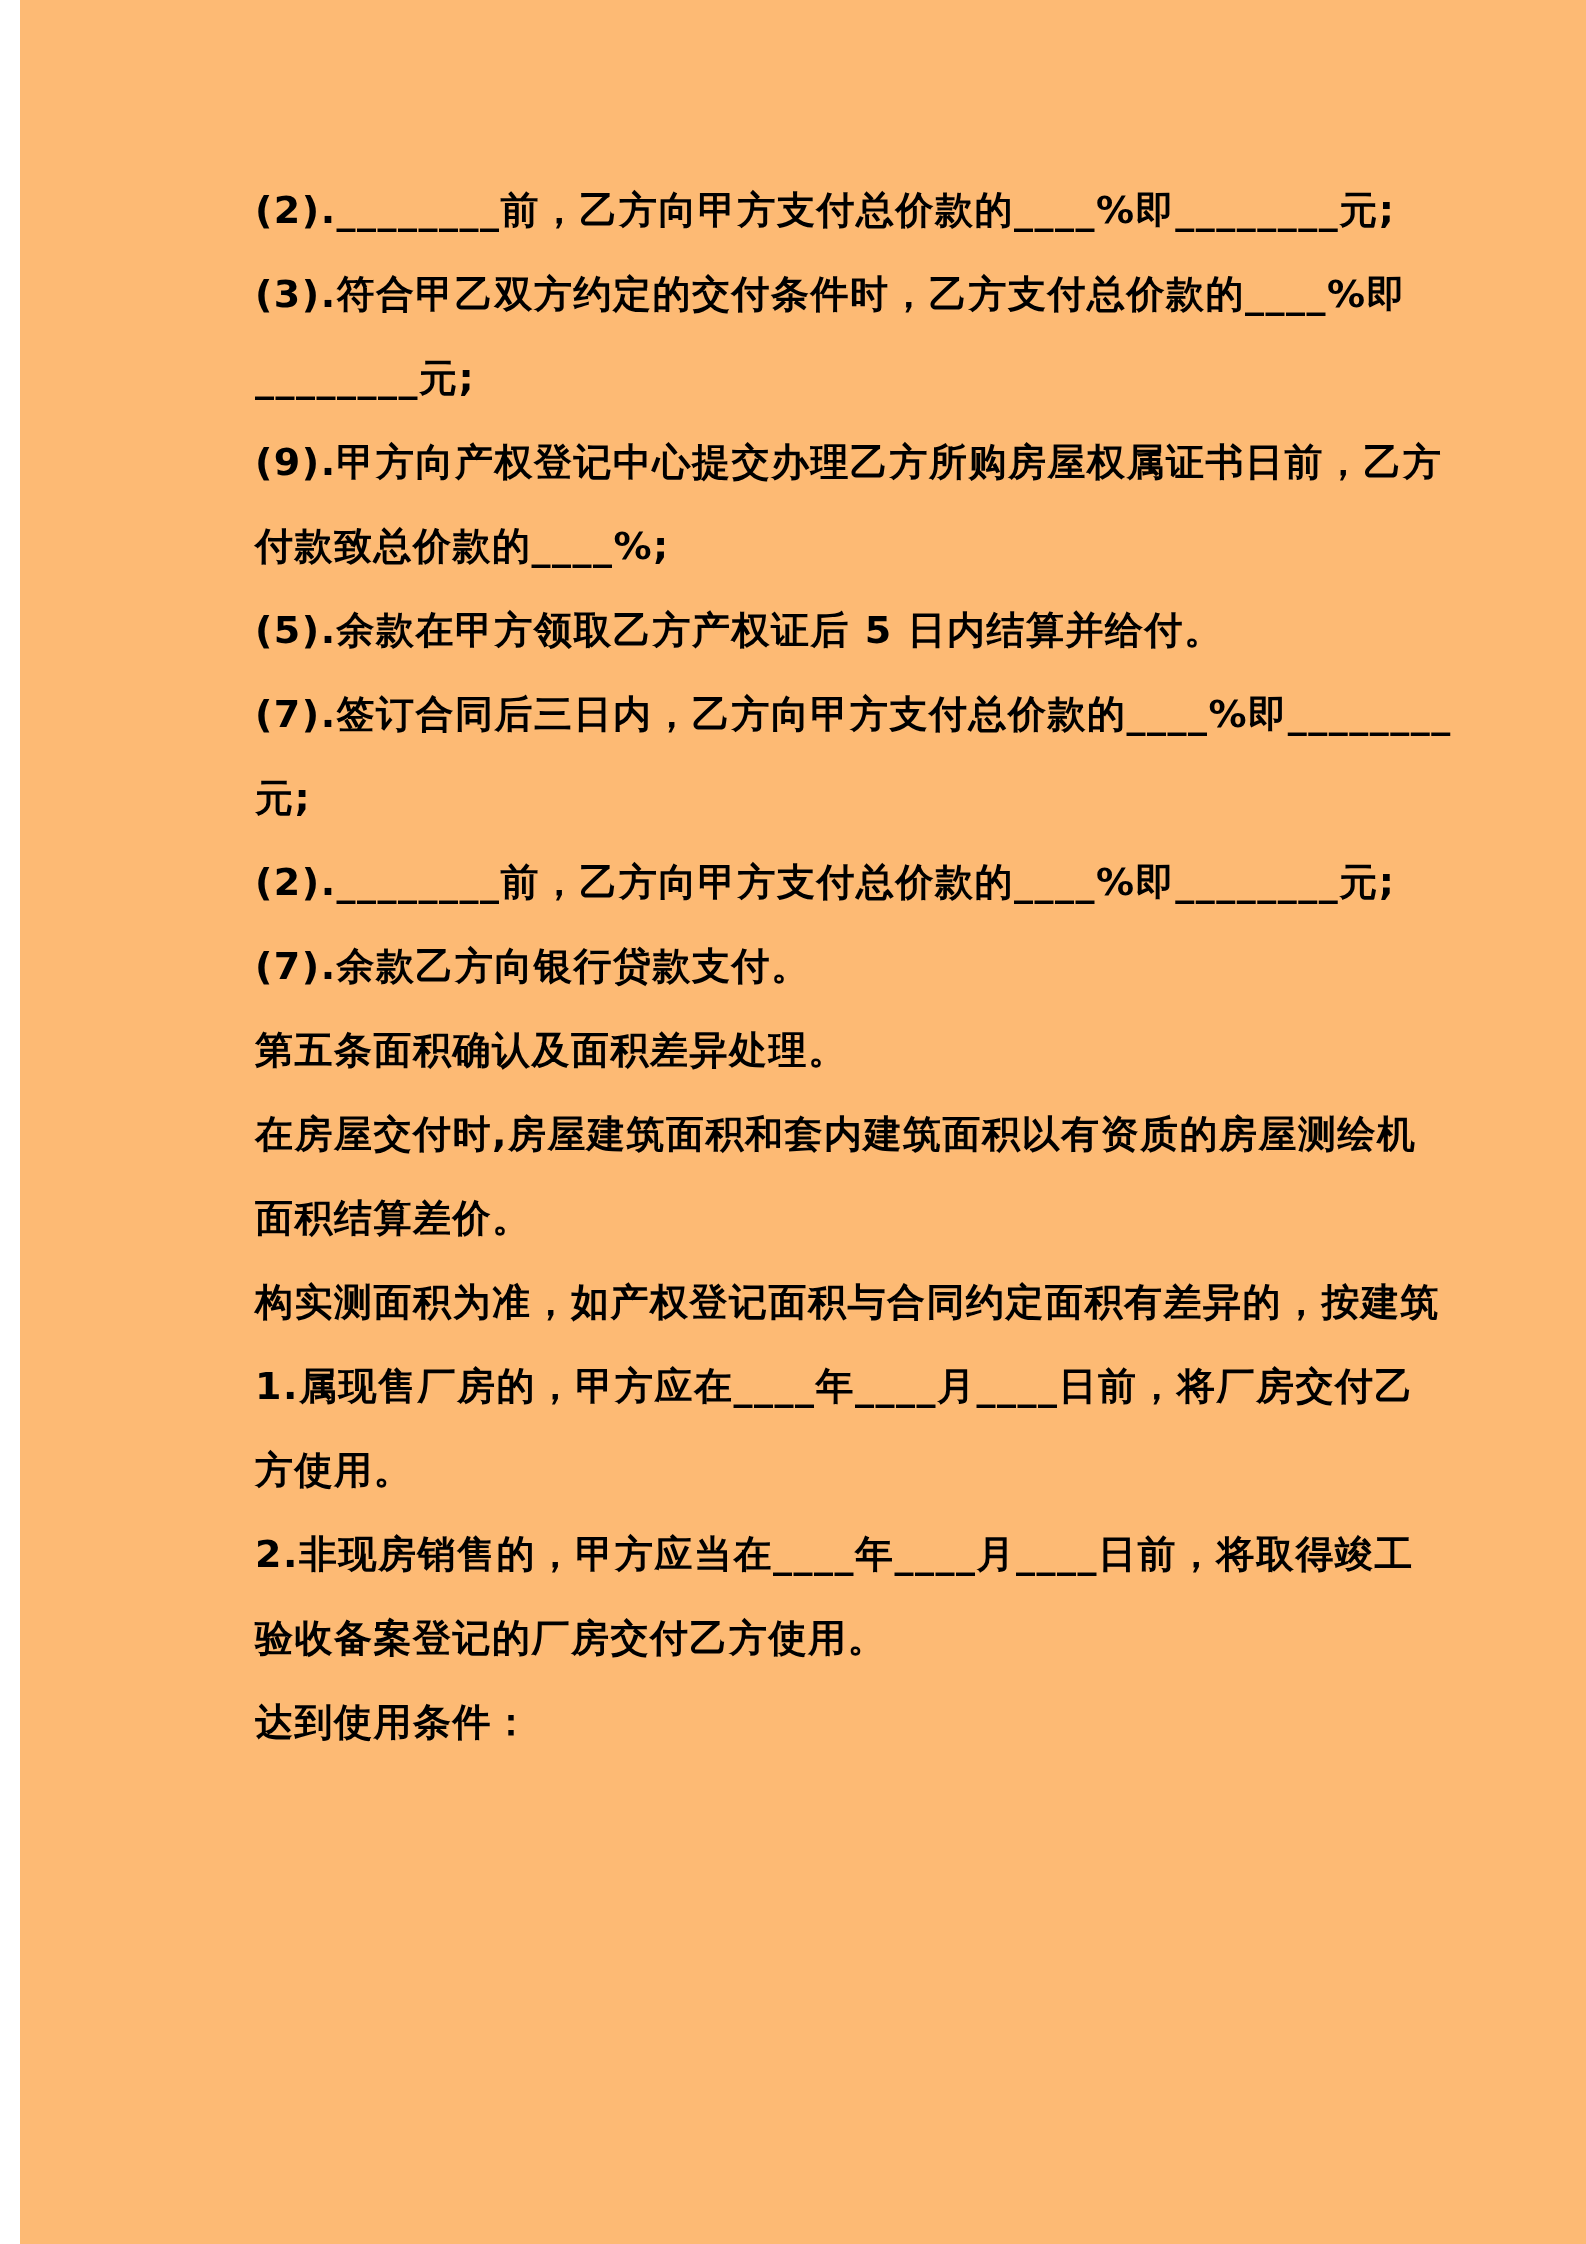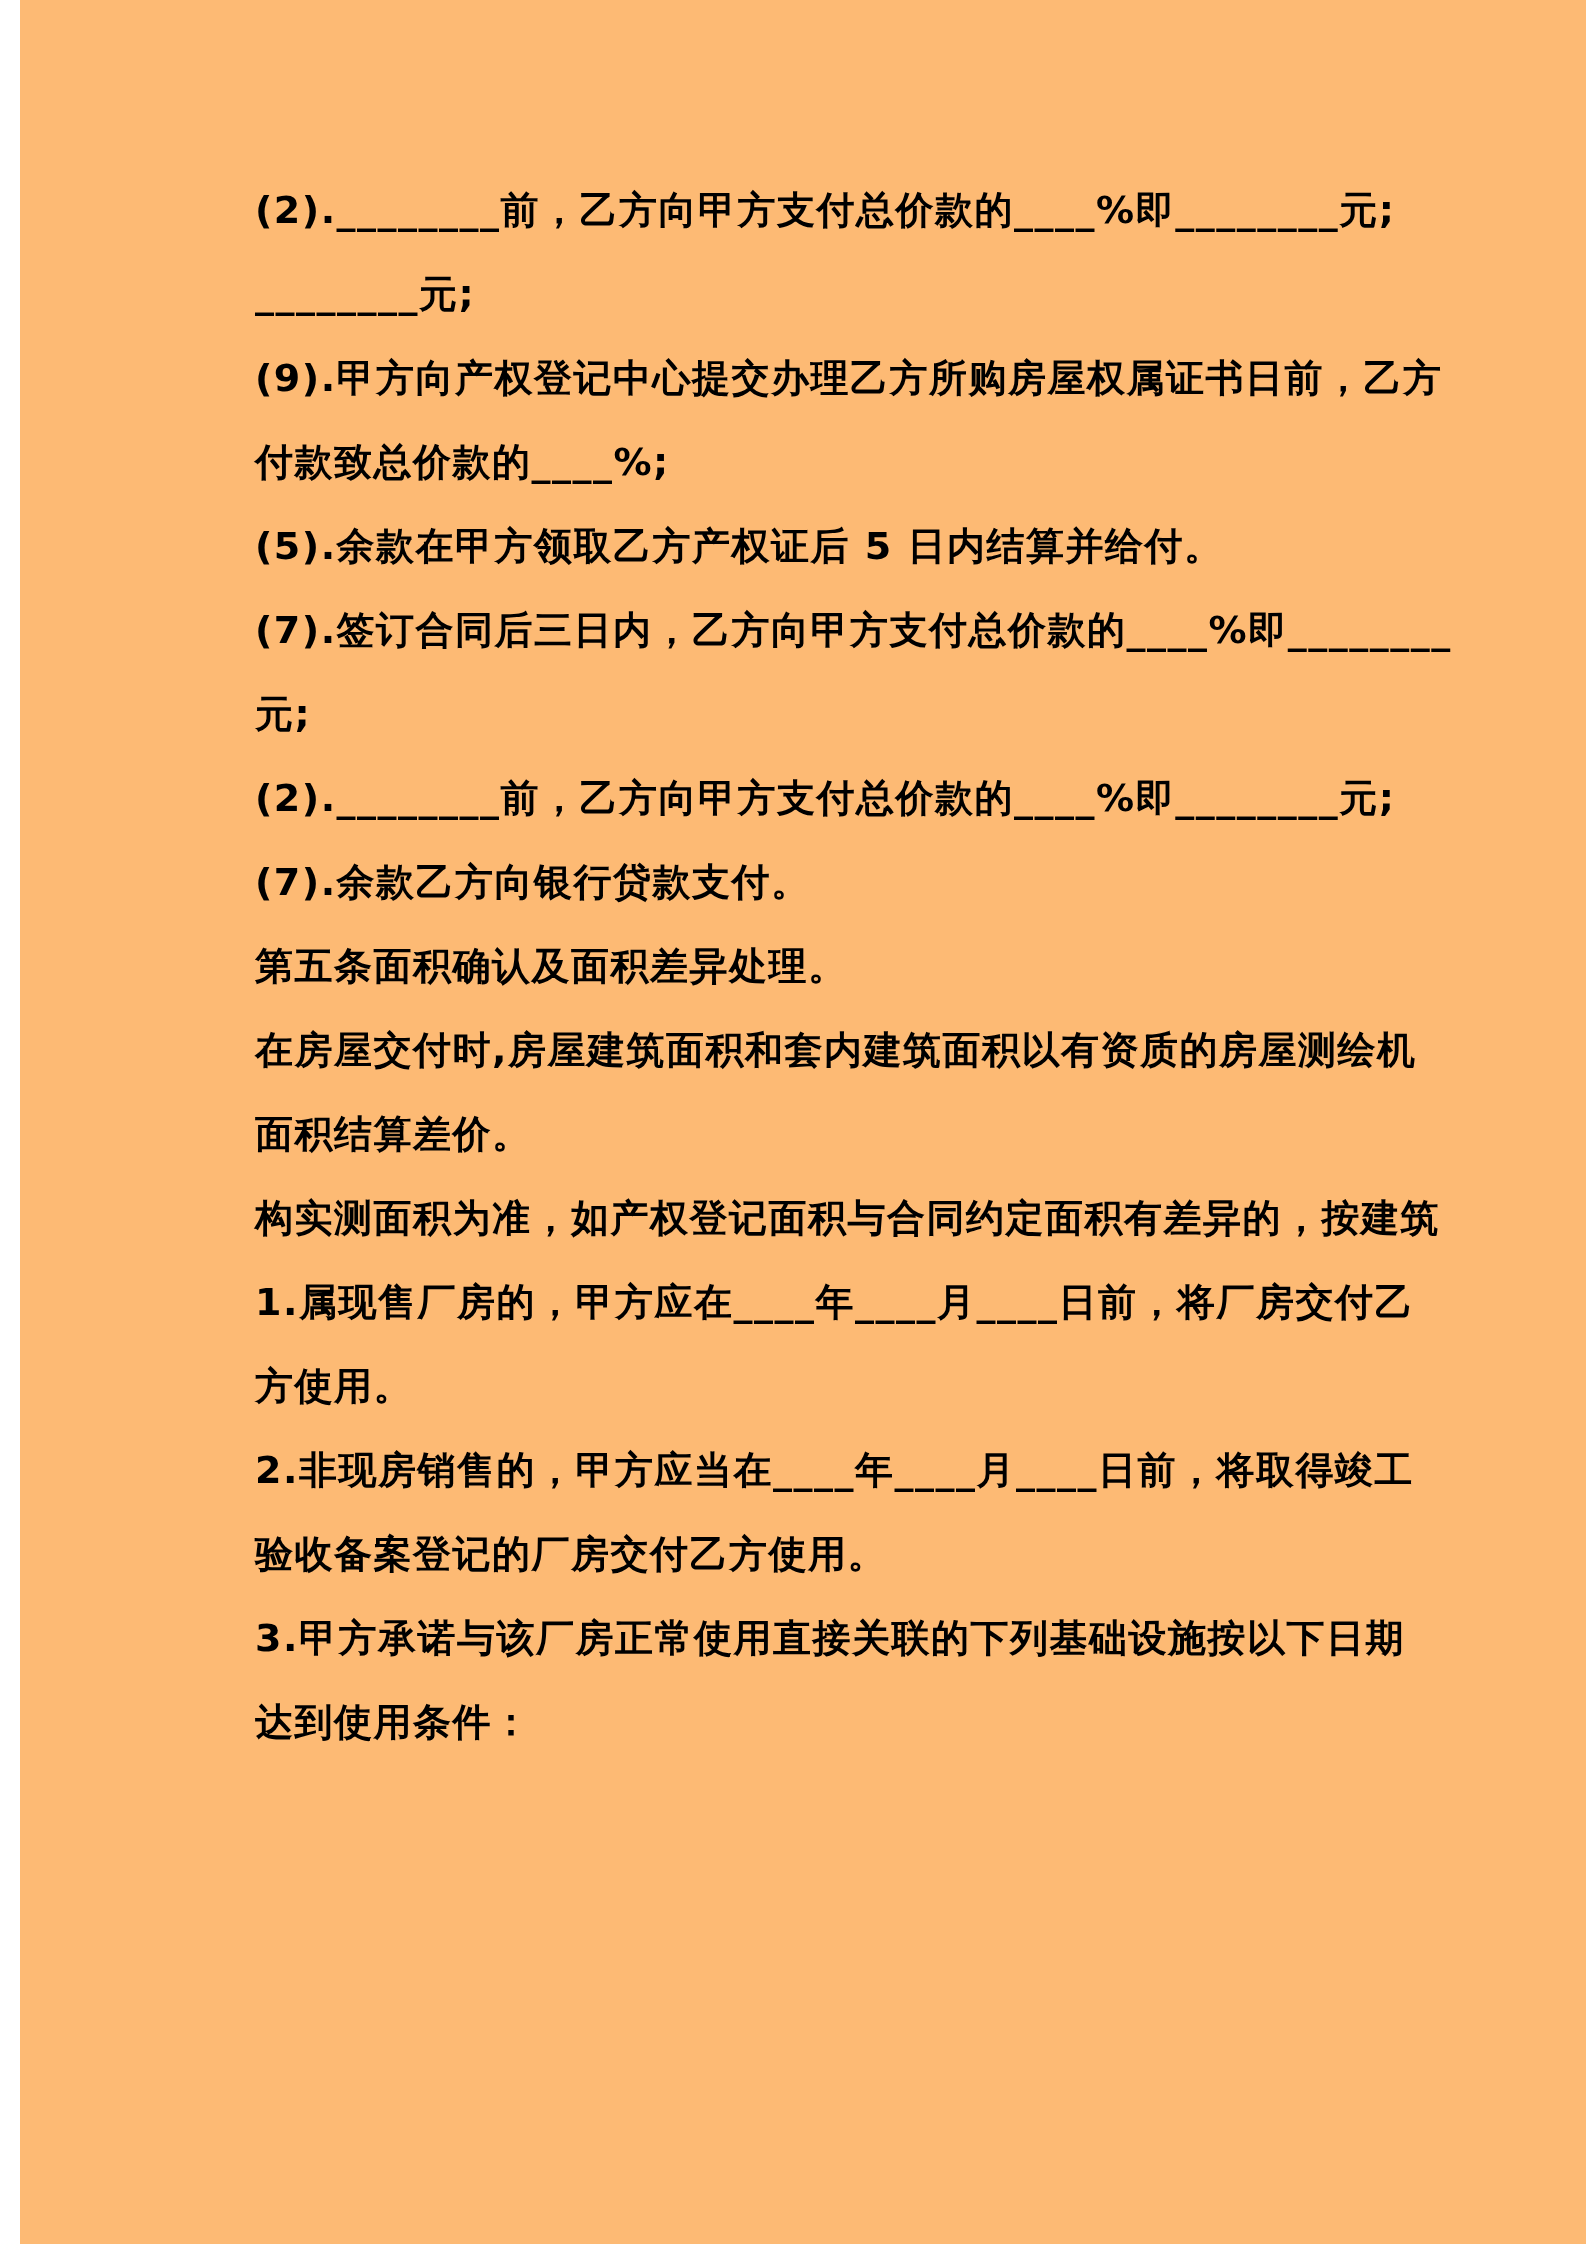--- a/index.html
+++ b/index.html
@@ -32,32 +32,32 @@
     white-space: nowrap;
     text-align: left;
   }
 </style>
 </head>
 <body>
 
 <div class="page">
   <div class="content">
       <div class="doc-line">(2).________前，乙方向甲方支付总价款的____%即________元;</div>
+      <div class="doc-line">(3).符合甲乙双方约定的交付条件时，乙方支付总价款的____%即</div>
       <div class="doc-line">________元;</div>
       <div class="doc-line">(9).甲方向产权登记中心提交办理乙方所购房屋权属证书日前，乙方</div>
       <div class="doc-line">付款致总价款的____%;</div>
       <div class="doc-line">(5).余款在甲方领取乙方产权证后 5 日内结算并给付。</div>
       <div class="doc-line">(7).签订合同后三日内，乙方向甲方支付总价款的____%即________</div>
       <div class="doc-line">元;</div>
       <div class="doc-line">(2).________前，乙方向甲方支付总价款的____%即________元;</div>
       <div class="doc-line">(7).余款乙方向银行贷款支付。</div>
       <div class="doc-line">第五条面积确认及面积差异处理。</div>
       <div class="doc-line">在房屋交付时,房屋建筑面积和套内建筑面积以有资质的房屋测绘机</div>
       <div class="doc-line">面积结算差价。</div>
       <div class="doc-line">构实测面积为准，如产权登记面积与合同约定面积有差异的，按建筑</div>
       <div class="doc-line">1.属现售厂房的，甲方应在____年____月____日前，将厂房交付乙</div>
       <div class="doc-line">方使用。</div>
       <div class="doc-line">2.非现房销售的，甲方应当在____年____月____日前，将取得竣工</div>
       <div class="doc-line">验收备案登记的厂房交付乙方使用。</div>
-      <div class="doc-line">3.甲方承诺与该厂房正常使用直接关联的下列基础设施按以下日期</div>
       <div class="doc-line">达到使用条件：</div>
     </div>
 </div>
 
 </body></html>

